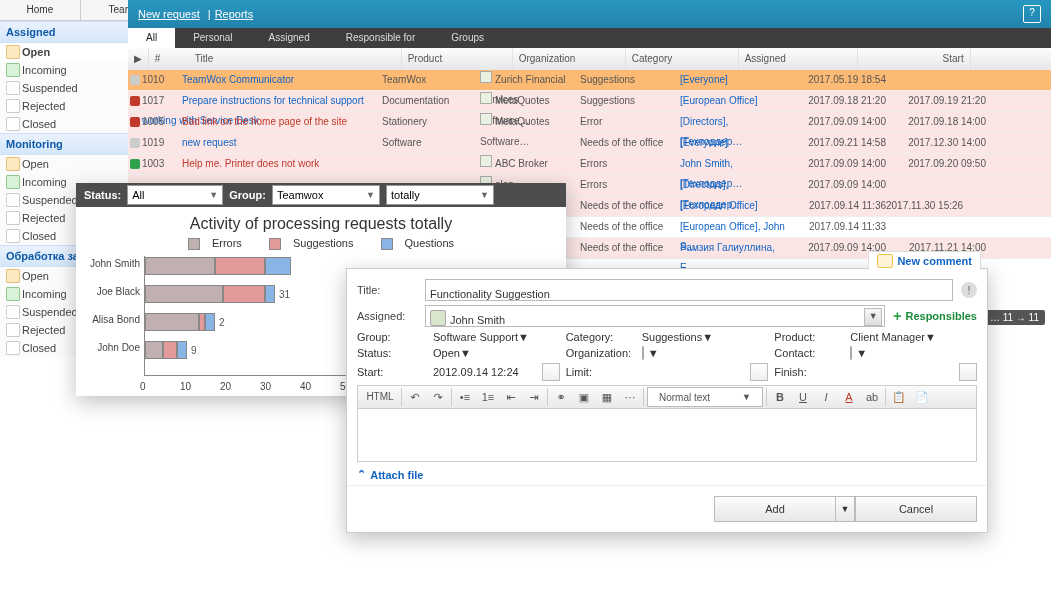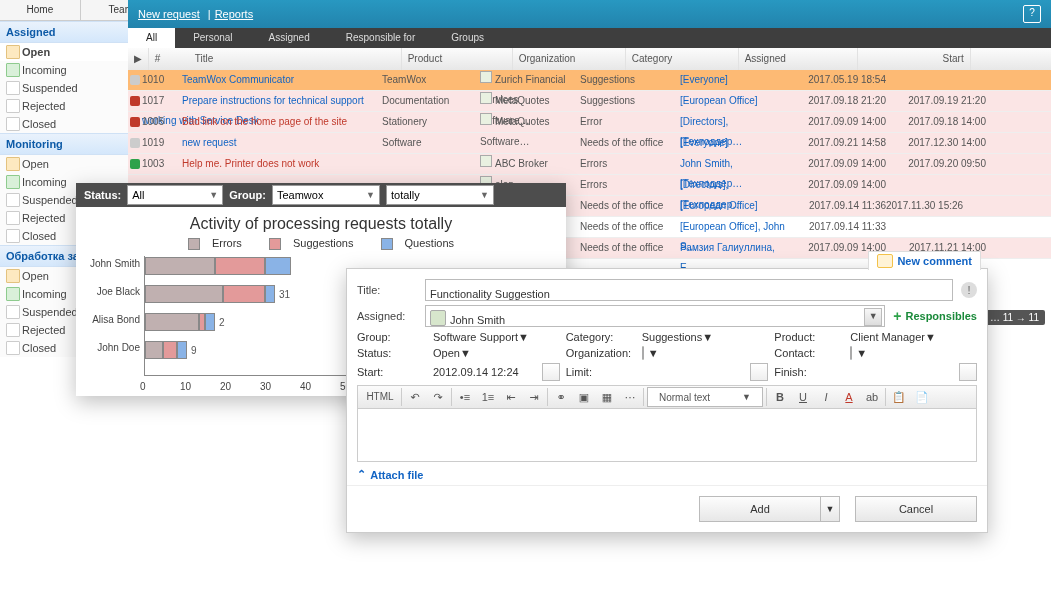--- a/index.html
+++ b/index.html
@@ -94,21 +94,21 @@
   .cal{width:16px;height:16px;border:1px solid #bbb;background:linear-gradient(#fff,#eee);}
   .editor-tb{background:linear-gradient(#fbfbfb,#e9e9e9);border:1px solid #ccc;height:22px;display:flex;align-items:center;padding:0 4px;gap:3px;}
   .editor-tb .btn{width:18px;height:18px;border:1px solid transparent;text-align:center;line-height:18px;font-size:11px;color:#555;cursor:pointer;}
   .editor-tb .btn.html{width:34px;font-size:10px;}
   .editor-tb .sep2{width:1px;height:18px;background:#ccc;}
   .editor-tb .selst{height:18px;border:1px solid #bbb;background:#fff;width:92px;padding:0 11px;display:flex;align-items:center;font-size:10px;color:#555;}
   .editor-tb .selst .ar{margin-left:auto;font-size:9px;}
   .editor-body{border:1px solid #ccc;border-top:none;height:52px;background:#fff;}
   .attach{margin-top:6px;color:#1264c4;display:flex;align-items:center;gap:4px;font-weight:bold;cursor:pointer;}
   .attach .pin{color:#1264c4;}
-  .btnbar{display:flex;justify-content:flex-end;gap:15px;padding:10px;border-top:1px solid #eee;}
+  .btnbar{display:flex;justify-content:flex-end;gap:0;padding:10px;border-top:1px solid #eee;}
   .btnbar .bb{width:120px;height:24px;border:1px solid #bbb;background:linear-gradient(#fdfdfd,#e7e7e7);text-align:center;line-height:24px;cursor:pointer;}
   .btnbar .split{width:18px;height:24px;border:1px solid #bbb;border-left:none;background:linear-gradient(#fdfdfd,#e7e7e7);text-align:center;line-height:24px;font-size:9px;}
 </style>
 </head>
 <body>
 
 <div class="stage">
   <div class="topbar" id="topbar">
       <div class="tab">Home</div>
       <div class="tab">Team</div>

